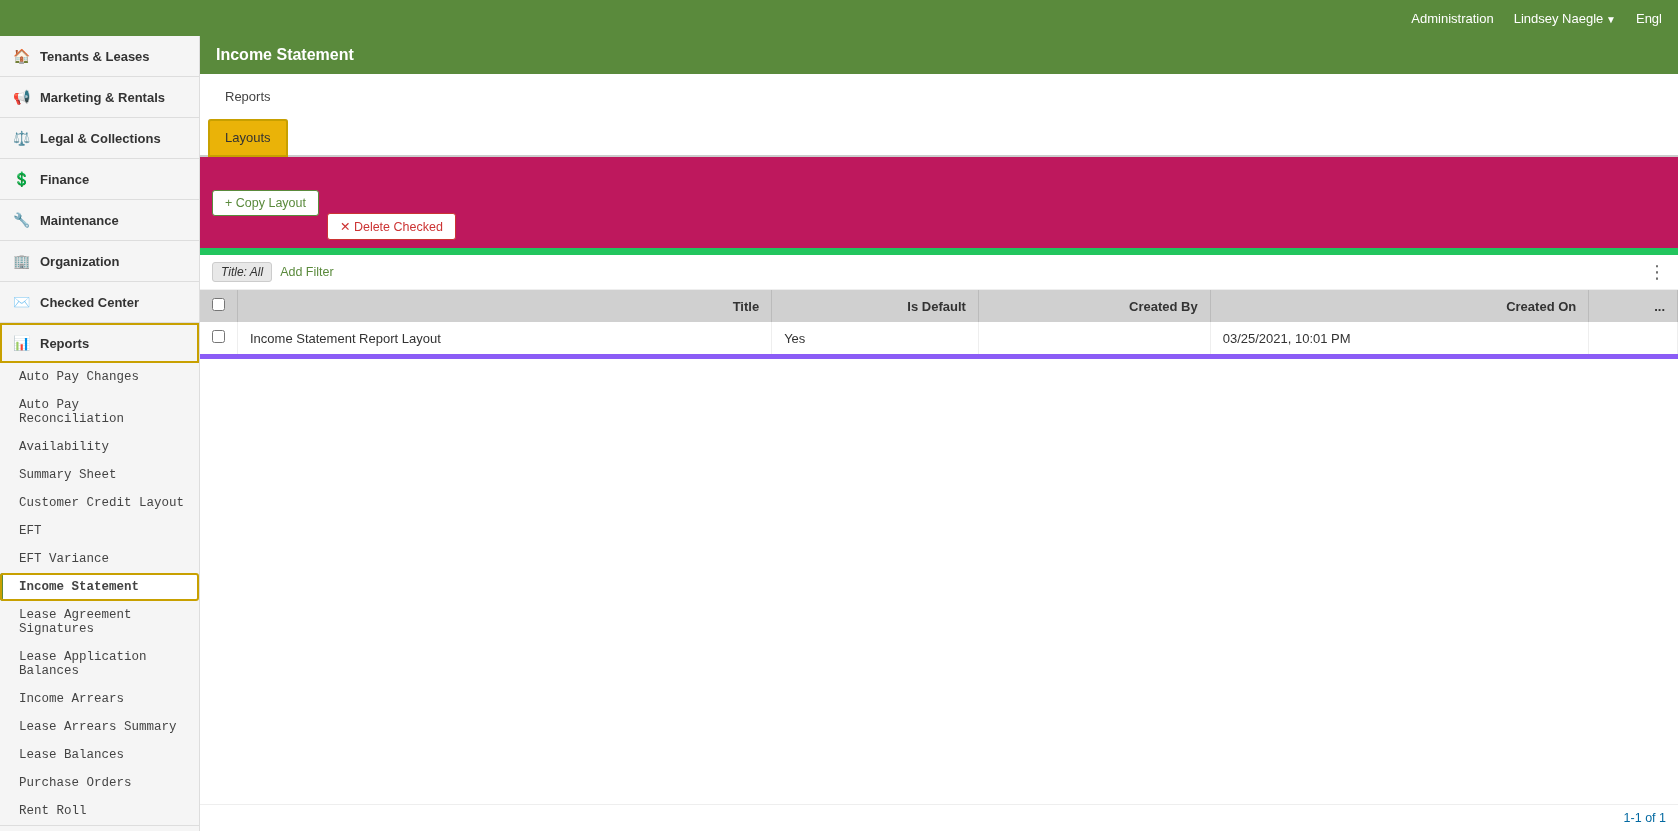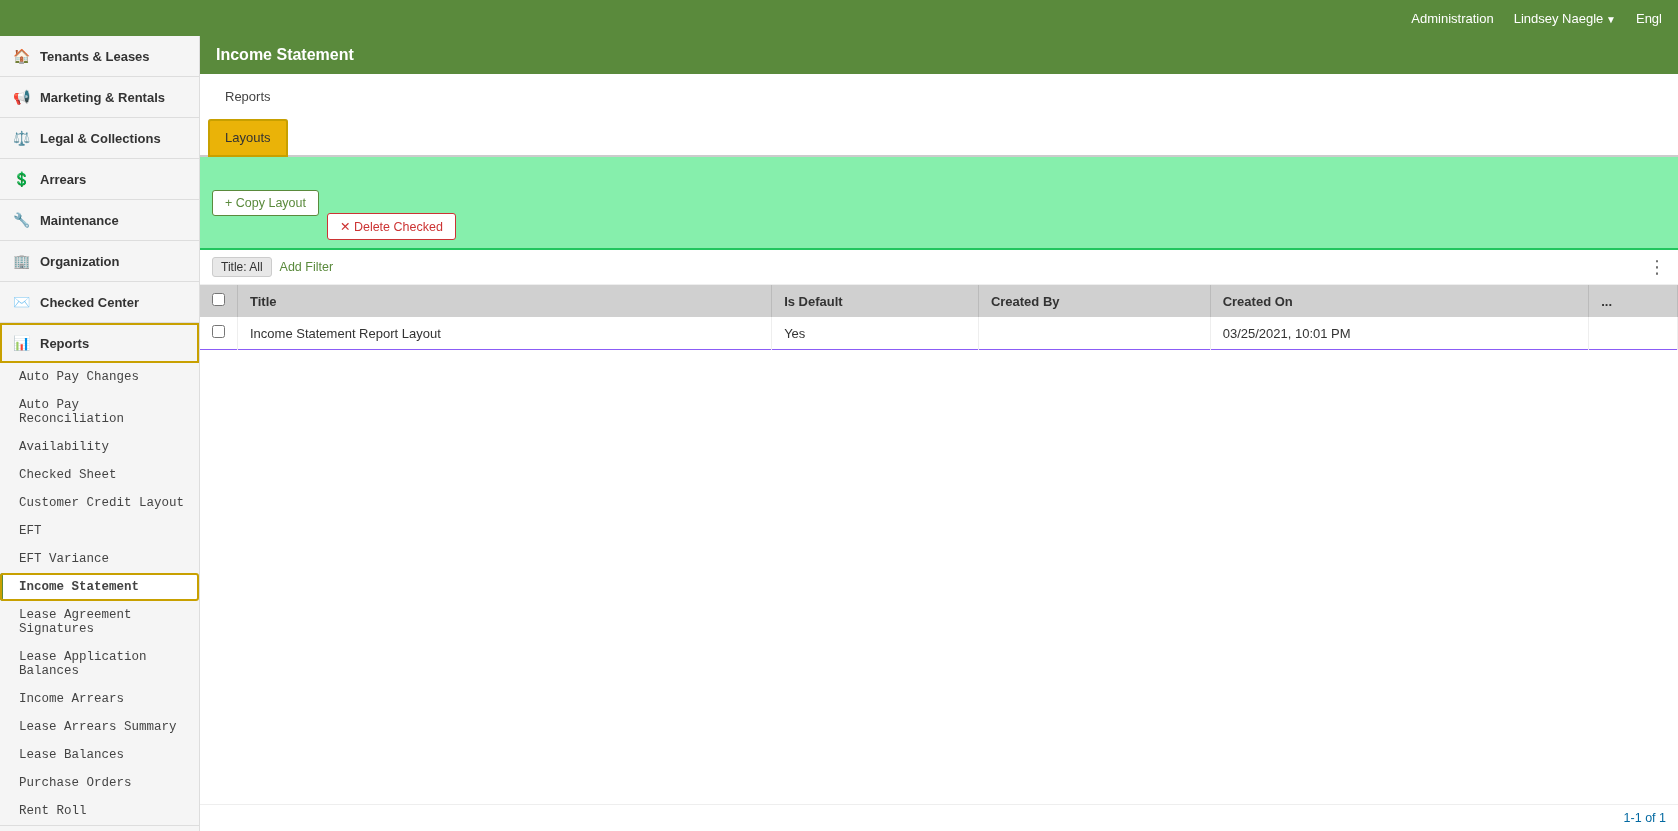--- a/index.html
+++ b/index.html
@@ -140,22 +140,22 @@
       outline: 2px solid #c8a000;
       outline-offset: -2px;
     }
 
     
     .toolbar {
       display: flex;
       align-items: center;
       padding: 8px 12px;
       gap: 8px;
-      border-bottom: 2px solid #22c55e;
-      background: #86efac;
+      border-bottom: 7px solid #22c55e;
+      background: #be185d;
     }
     .btn {
       padding: 5px 12px;
       font-size: 12.5px;
       cursor: pointer;
       border-radius: 3px;
       display: flex;
       align-items: center;
       gap: 4px;
     }
@@ -179,20 +179,21 @@
       gap: 8px;
       border-bottom: 1px solid #eee;
     }
     .filter-tag {
       background: #e8e8e8;
       border: 1px solid #ccc;
       border-radius: 3px;
       padding: 2px 8px;
       font-size: 12px;
       color: #333;
+      font-style: italic;
     }
     .add-filter-link {
       color: #5a8a3c;
       cursor: pointer;
       font-size: 12.5px;
       text-decoration: none;
     }
     .filter-bar-right {
       margin-left: auto;
       color: #666;
@@ -204,32 +205,32 @@
     .data-table {
       width: 100%;
       border-collapse: collapse;
       font-size: 13px;
     }
     .data-table thead tr {
       background: #d0d0d0;
     }
     .data-table thead th {
       padding: 8px 12px;
-      text-align: left;
+      text-align: right;
       font-weight: normal;
       color: #333;
       border-right: 1px solid #bbb;
       font-weight: bold;
     }
     .data-table thead th:first-child {
       width: 36px;
       text-align: center;
     }
     .data-table tbody tr {
-      border-bottom: 1px solid #8b5cf6;
+      border-bottom: 5px solid #8b5cf6;
     }
     .data-table tbody td {
       padding: 8px 12px;
       border-right: 1px solid #eee;
       color: #333;
     }
     .data-table tbody td:first-child {
       text-align: center;
     }
 
@@ -283,21 +284,21 @@
     </div>
         <div class="sidebar-section">
       <div class="sidebar-section-header">
         <span class="icon">⚖️</span>
         <span>Legal &amp; Collections</span>
       </div>
     </div>
         <div class="sidebar-section">
       <div class="sidebar-section-header">
         <span class="icon">💲</span>
-        <span>Arrears</span>
+        <span>Finance</span>
       </div>
     </div>
         <div class="sidebar-section">
       <div class="sidebar-section-header">
         <span class="icon">🔧</span>
         <span>Maintenance</span>
       </div>
     </div>
         <div class="sidebar-section">
       <div class="sidebar-section-header">
@@ -315,21 +316,21 @@
 
     <div class="sidebar-section">
       <div class="sidebar-section-header reports-header-highlight">
         <span class="icon">📊</span>
         <span>Reports</span>
       </div>
       <div id="reports-nav-items">
           <div class="sidebar-nav-item">Auto Pay Changes</div>
           <div class="sidebar-nav-item">Auto Pay Reconciliation</div>
           <div class="sidebar-nav-item">Availability</div>
-          <div class="sidebar-nav-item">Checked Sheet</div>
+          <div class="sidebar-nav-item">Summary Sheet</div>
           <div class="sidebar-nav-item">Customer Credit Layout</div>
           <div class="sidebar-nav-item">EFT</div>
           <div class="sidebar-nav-item">EFT Variance</div>
           <div class="sidebar-nav-item active highlighted">Income Statement</div>
           <div class="sidebar-nav-item">Lease Agreement Signatures</div>
           <div class="sidebar-nav-item">Lease Application Balances</div>
           <div class="sidebar-nav-item">Income Arrears</div>
           <div class="sidebar-nav-item">Lease Arrears Summary</div>
           <div class="sidebar-nav-item">Lease Balances</div>
           <div class="sidebar-nav-item">Purchase Orders</div>

